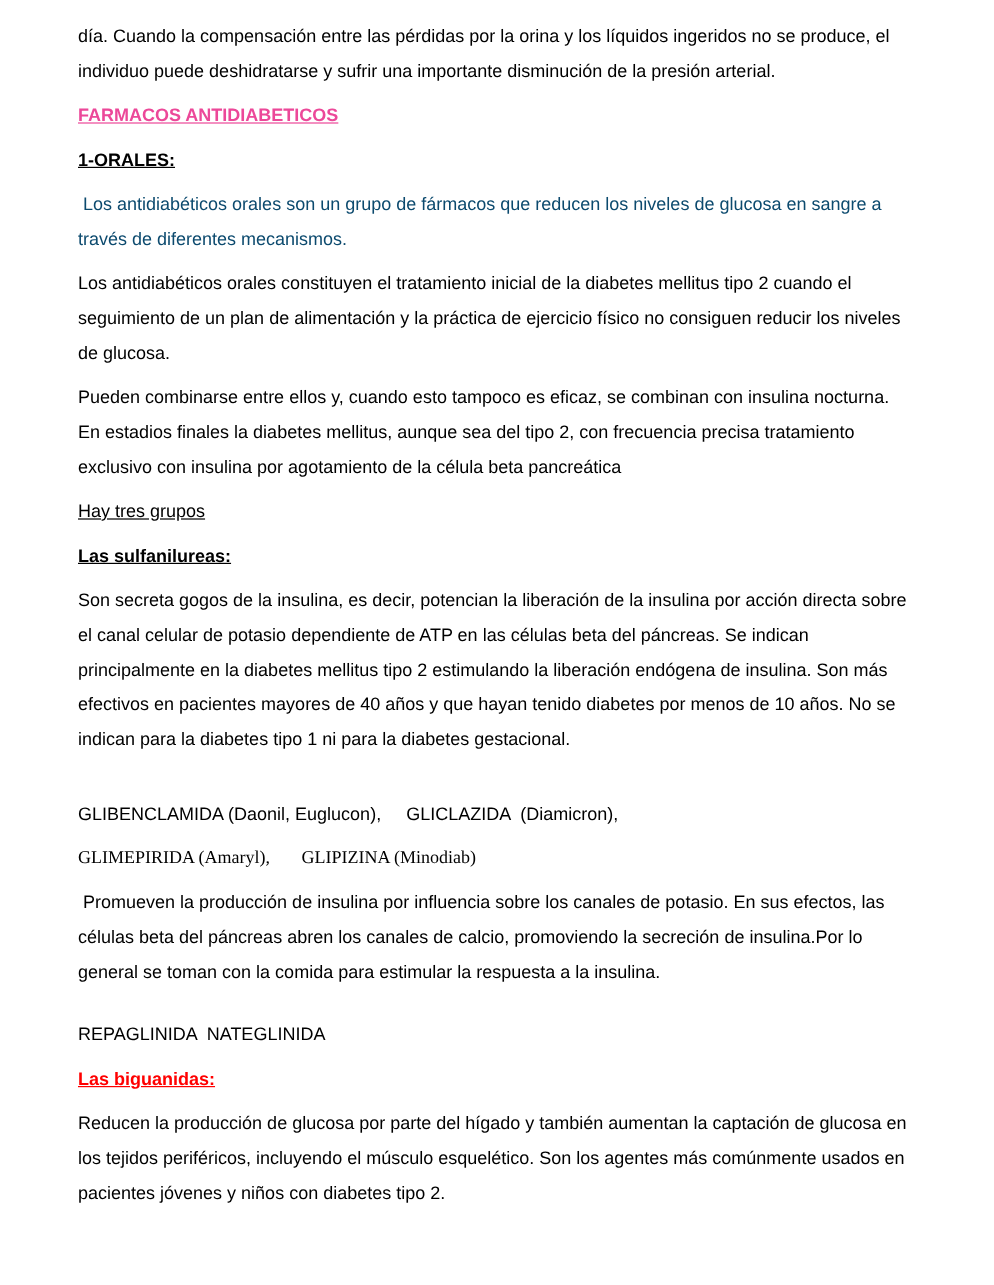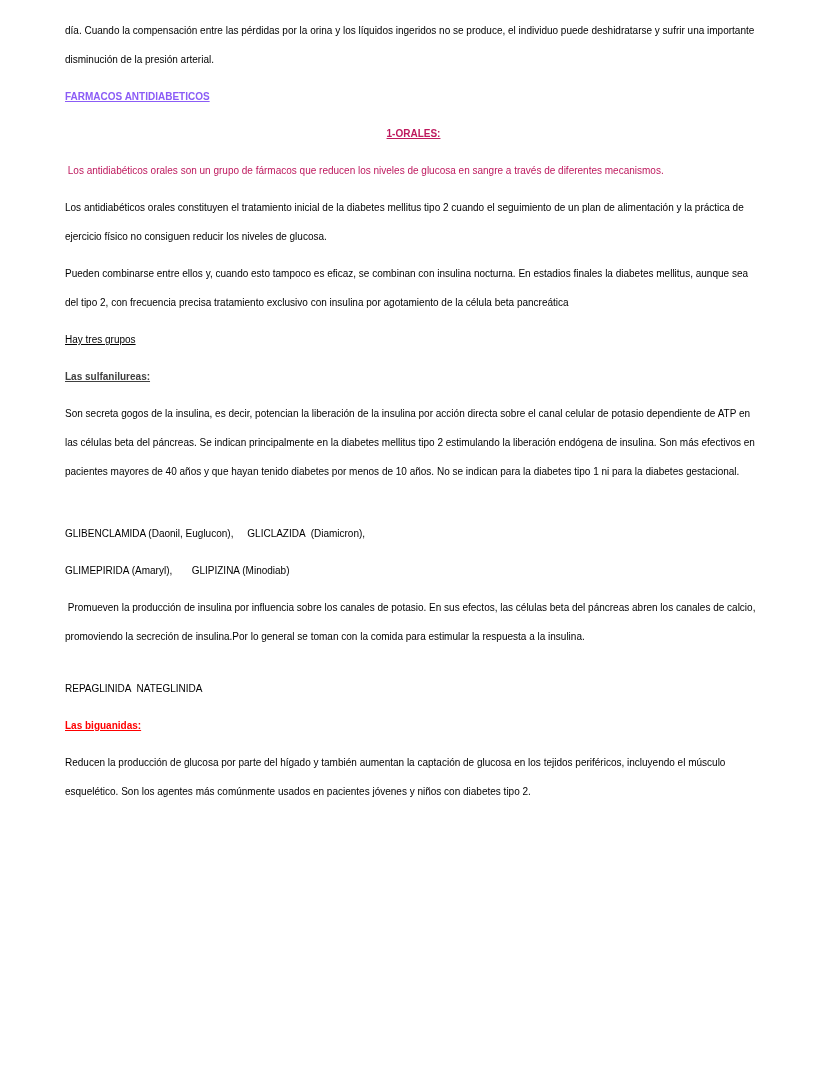--- a/index.html
+++ b/index.html
@@ -14,48 +14,48 @@
     overflow: hidden;
     font-family: "Liberation Sans", sans-serif;
   }
   .page {
     width: 828px;
     height: 1071px;
     background: #ffffff;
     padding: 16px 66px 0 65px;
   }
   .block {
-    font-size: 10px;
+    font-size: 15px;
     line-height: 29px;
     color: #000000;
     margin: 0 0 8px 0;
     white-space: pre-wrap;
   }
   .heading-black {
     font-weight: bold;
     text-decoration: underline;
   }
   .heading-red {
     font-weight: bold;
     text-decoration: underline;
     
   }
 </style>
 </head>
 <body>
 
 <div class="page">
   <p class="block" style="color: rgb(0, 0, 0);">día. Cuando la compensación entre las pérdidas por la orina y los líquidos ingeridos no se produce, el individuo puede deshidratarse y sufrir una importante disminución de la presión arterial.</p>
-  <p class="block heading-black" style="color: #8b5cf6;">FARMACOS ANTIDIABETICOS</p>
-  <p class="block heading-black" style="color: #be185d; text-align: center;">1-ORALES:</p>
-  <p class="block" style="color: #be185d;"> Los antidiabéticos orales son un grupo de fármacos que reducen los niveles de glucosa en sangre a través de diferentes mecanismos.</p>
+  <p class="block heading-black" style="color: #ec4899;">FARMACOS ANTIDIABETICOS</p>
+  <p class="block heading-black" style="color: #000000;">1-ORALES:</p>
+  <p class="block" style="color: #0c4a6e;"> Los antidiabéticos orales son un grupo de fármacos que reducen los niveles de glucosa en sangre a través de diferentes mecanismos.</p>
   <p class="block" style="color: rgb(0, 0, 0);">Los antidiabéticos orales constituyen el tratamiento inicial de la diabetes mellitus tipo 2 cuando el seguimiento de un plan de alimentación y la práctica de ejercicio físico no consiguen reducir los niveles de glucosa.</p>
   <p class="block" style="color: rgb(0, 0, 0);">Pueden combinarse entre ellos y, cuando esto tampoco es eficaz, se combinan con insulina nocturna. En estadios finales la diabetes mellitus, aunque sea del tipo 2, con frecuencia precisa tratamiento exclusivo con insulina por agotamiento de la célula beta pancreática</p>
   <p class="block" style="color: rgb(0, 0, 0); text-decoration: underline;">Hay tres grupos</p>
-  <p class="block heading-red" style="color: #404040;">Las sulfanilureas:</p>
+  <p class="block heading-red" style="color: #000000;">Las sulfanilureas:</p>
   <p class="block" style="color: rgb(0, 0, 0);">Son secreta gogos de la insulina, es decir, potencian la liberación de la insulina por acción directa sobre el canal celular de potasio dependiente de ATP en las células beta del páncreas. Se indican principalmente en la diabetes mellitus tipo 2 estimulando la liberación endógena de insulina. Son más efectivos en pacientes mayores de 40 años y que hayan tenido diabetes por menos de 10 años. No se indican para la diabetes tipo 1 ni para la diabetes gestacional.</p>
   <p class="block" style="color: rgb(0, 0, 0); margin-top: 33px;">GLIBENCLAMIDA (Daonil, Euglucon),     GLICLAZIDA  (Diamicron),</p>
-  <p class="block" style="color: rgb(0, 0, 0);">GLIMEPIRIDA (Amaryl),       GLIPIZINA (Minodiab)</p>
+  <p class="block" style="color: rgb(0, 0, 0); font-family: Liberation Serif, serif;">GLIMEPIRIDA (Amaryl),       GLIPIZINA (Minodiab)</p>
   <p class="block" style="color: rgb(0, 0, 0);"> Promueven la producción de insulina por influencia sobre los canales de potasio. En sus efectos, las células beta del páncreas abren los canales de calcio, promoviendo la secreción de insulina.Por lo general se toman con la comida para estimular la respuesta a la insulina.</p>
   <p class="block" style="color: rgb(0, 0, 0); margin-top: 23px;">REPAGLINIDA  NATEGLINIDA</p>
   <p class="block heading-red" style="color: rgb(255, 0, 0);">Las biguanidas:</p>
   <p class="block" style="color: rgb(0, 0, 0);">Reducen la producción de glucosa por parte del hígado y también aumentan la captación de glucosa en los tejidos periféricos, incluyendo el músculo esquelético. Son los agentes más comúnmente usados en pacientes jóvenes y niños con diabetes tipo 2.</p>
 </div>
 
 </body></html>

